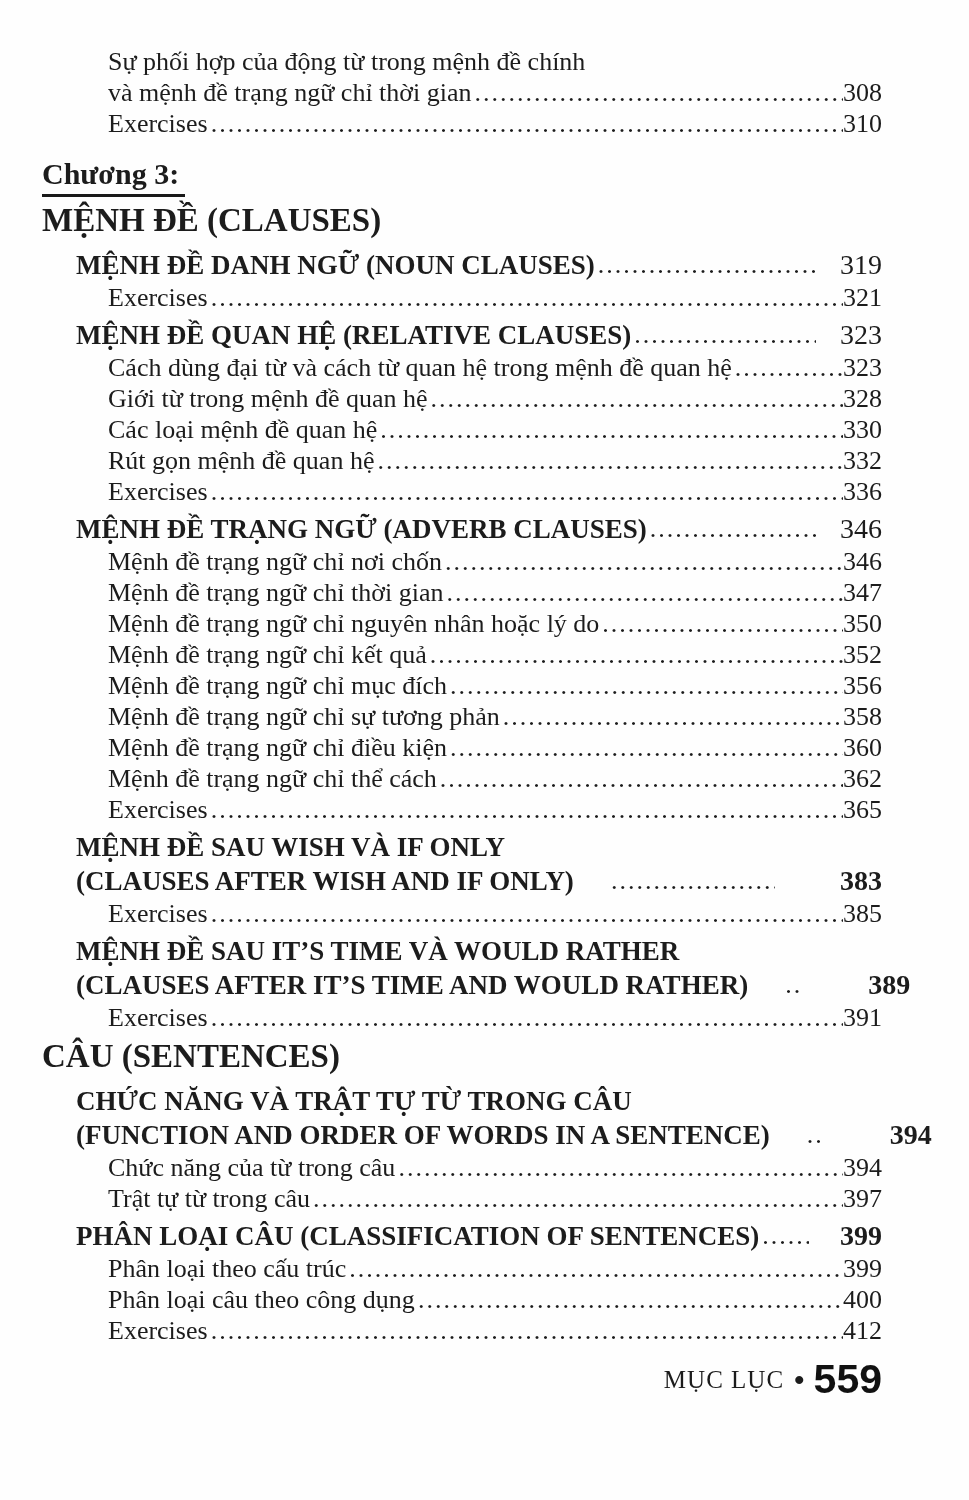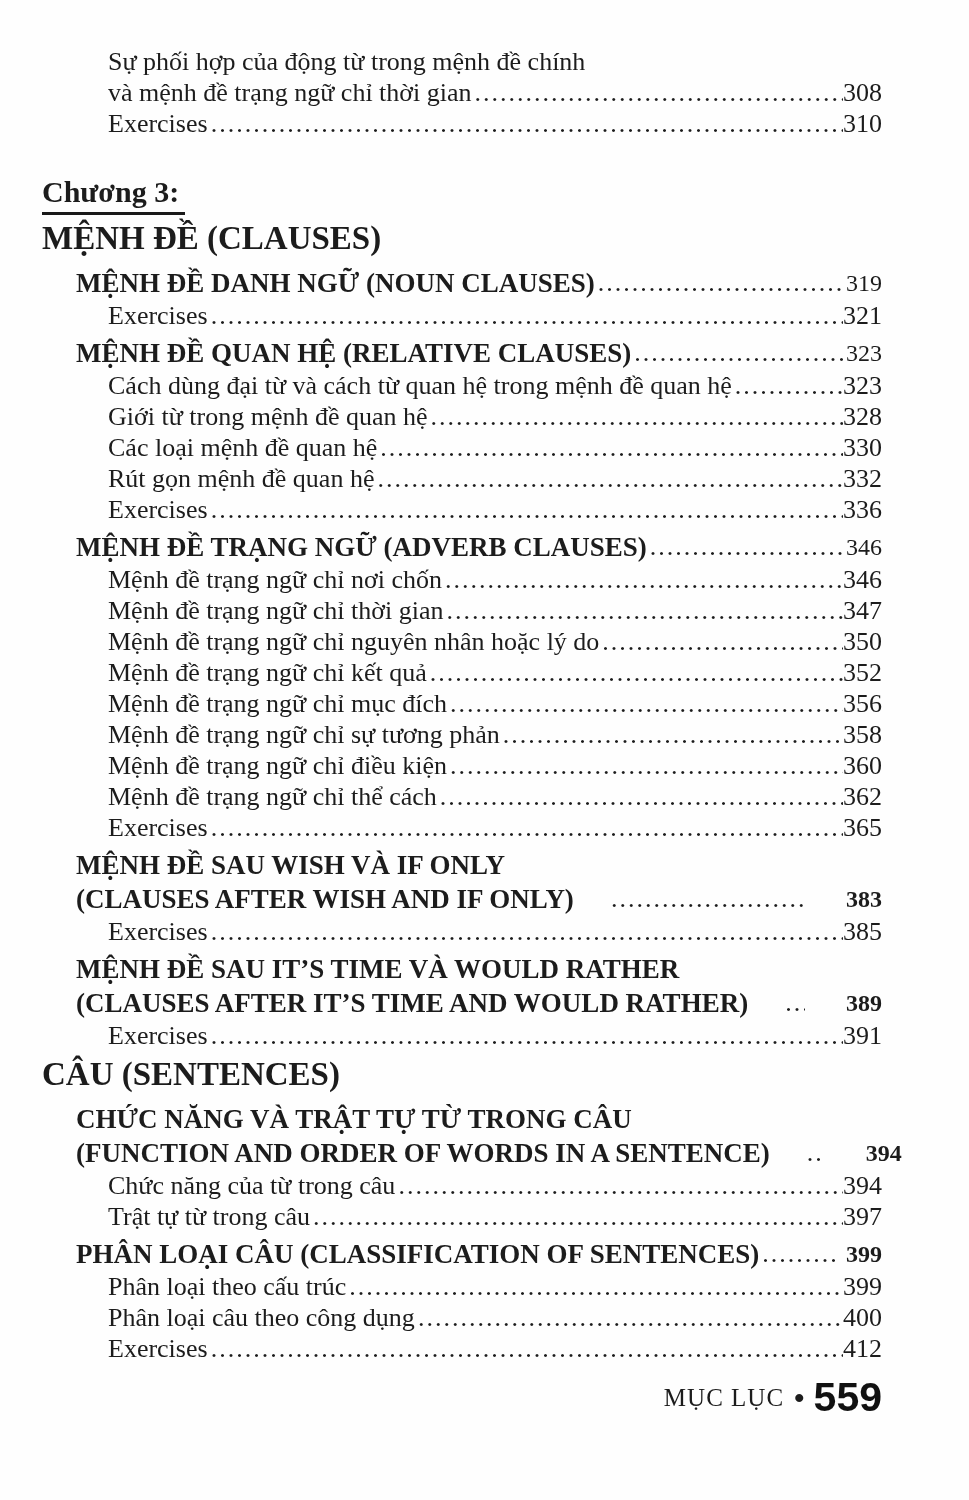--- a/index.html
+++ b/index.html
@@ -49,24 +49,24 @@
   .entry--section, .entry--section-cont {
     padding-left: 34px;
     margin-top: 5px;
     font-size: 27px;
     line-height: 34px;
     align-items: center;
   }
   .entry--section .entry-text,
   .entry--section-cont .entry-text { font-weight: bold; }
   .entry--section-cont + .entry--section { margin-top: 0; gap: 34px; }
-  .entry--section .entry-page { font-size: 24px; }
+  .entry--section .entry-page { font-size: 28px; margin-left: 24px; }
   .entry-page.strong { font-weight: bold; padding-left: 7px; }
   .entry--chapter-label {
-    margin-top: 34px;
+    margin-top: 16px;
     font-size: 30px;
     line-height: 38px;
   }
   .entry--chapter-label .entry-text {
     font-weight: bold;
     display: inline-block;
     border-bottom: 3px solid #191919;
     padding-bottom: 1px;
     padding-right: 6px;
   }

